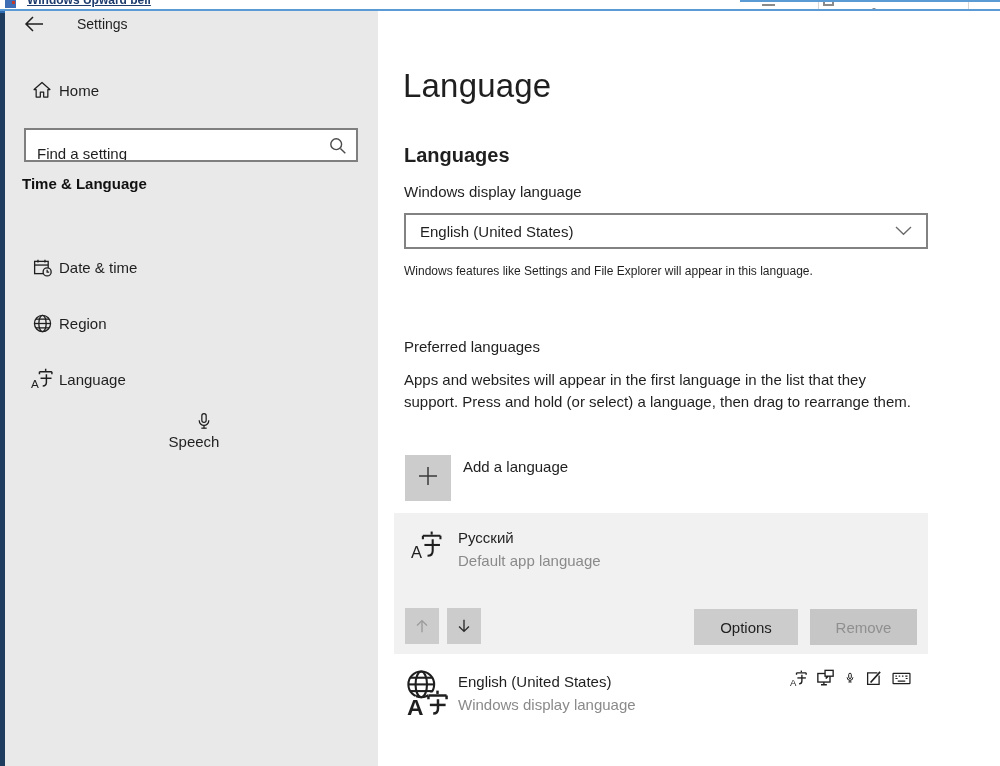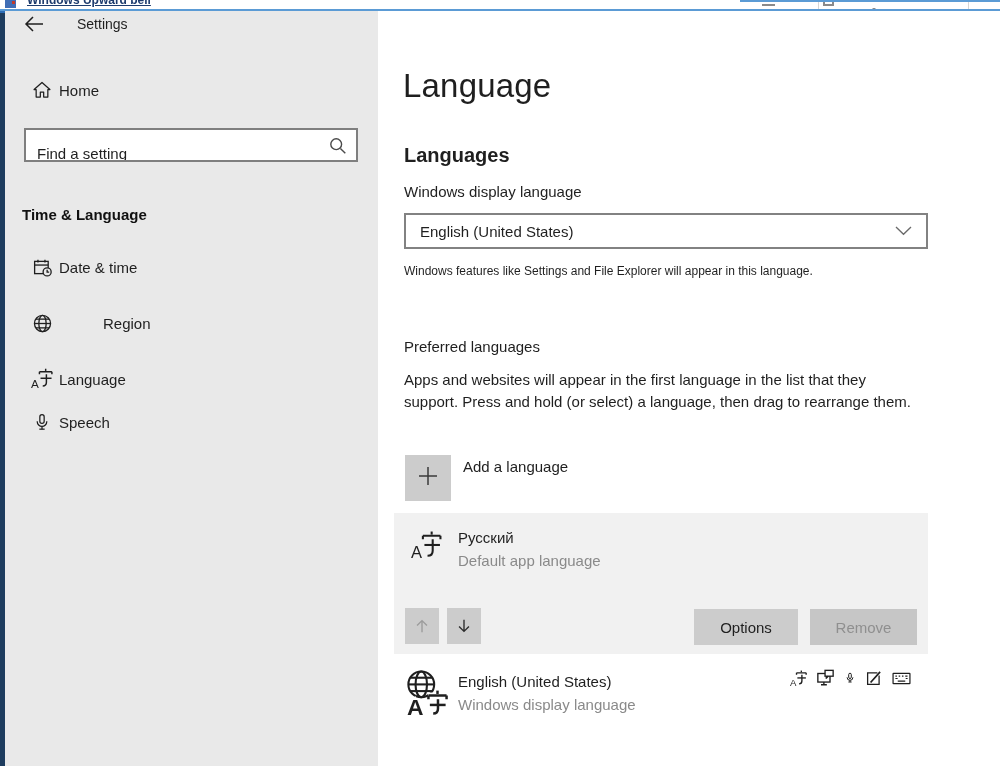--- a/index.html
+++ b/index.html
@@ -31,25 +31,25 @@
   .back-arrow { position:absolute; left:19px; top:4px; width:22px; height:22px; cursor:pointer; }
   .app-header-title { position:absolute; left:72px; top:5px; font-size:14px; color:#1f1f1f; }
   .side-row { position:absolute; left:0; width:100%; height:44px; display:flex; align-items:center; cursor:pointer; }
   .side-row .ic { width:24px; height:24px; margin-left:25px; display:flex; align-items:center; justify-content:center; }
   .side-row .lbl { margin-left:5px; font-size:15px; }
   .row-home { top:57px; }
   .search-box { position:absolute; left:19px; top:117px; width:334px; height:34px; background:#fff; border:2px solid #7f7f7f; }
   .search-box input { width:100%; height:100%; border:none; outline:none; background:transparent; font-size:15px; padding:16px 30px 0 11px; font-family:inherit; color:#1f1f1f; }
   .search-box input::placeholder { color:#1f1f1f; opacity:1; }
   .search-glyph { position:absolute; right:9px; top:7px; }
-  .section-title { position:absolute; left:17px; top:195px; font-size:15px; font-weight:bold; color:#111; }
+  .section-title { position:absolute; left:17px; top:164px; font-size:15px; font-weight:bold; color:#111; }
   .row-datetime { top:234px;text-align:right; }
-  .row-region { top:290px;gap:44px; }
+  .row-region { top:290px; }
   .row-language { top:346px; }
-  .row-speech { top:389px; }
+  .row-speech { top:398px;flex-direction:column; }
   .sel-indicator { position:absolute; left:-5px; top:2px; width:5px; height:40px; background:var(--accent,#0078d7); }
 
   
   .main { position:absolute; left:378px; top:11px; width:622px; height:755px; background:#fff; }
   .page-title { position:absolute; left:25px; top:56px; font-size:33px; font-weight:300; letter-spacing:0.2px; color:#1f1f1f; }
   .languages-heading { position:absolute; left:26px; top:121px; font-size:20px; color:#1f1f1f;margin-top:12px; }
   .display-lang-label { position:absolute; left:26px; top:172px; font-size:15px; }
   .dropdown { position:absolute; left:26px; top:202px; width:524px; height:36px; border:2px solid #828282; background:#fff; display:flex; align-items:center; justify-content:space-between; padding:0 14px; cursor:pointer; }
   .dropdown .val { font-size:15px; }
   .display-lang-note { position:absolute; left:26px; top:249px; width:492px; font-size:12px; line-height:23px; }

